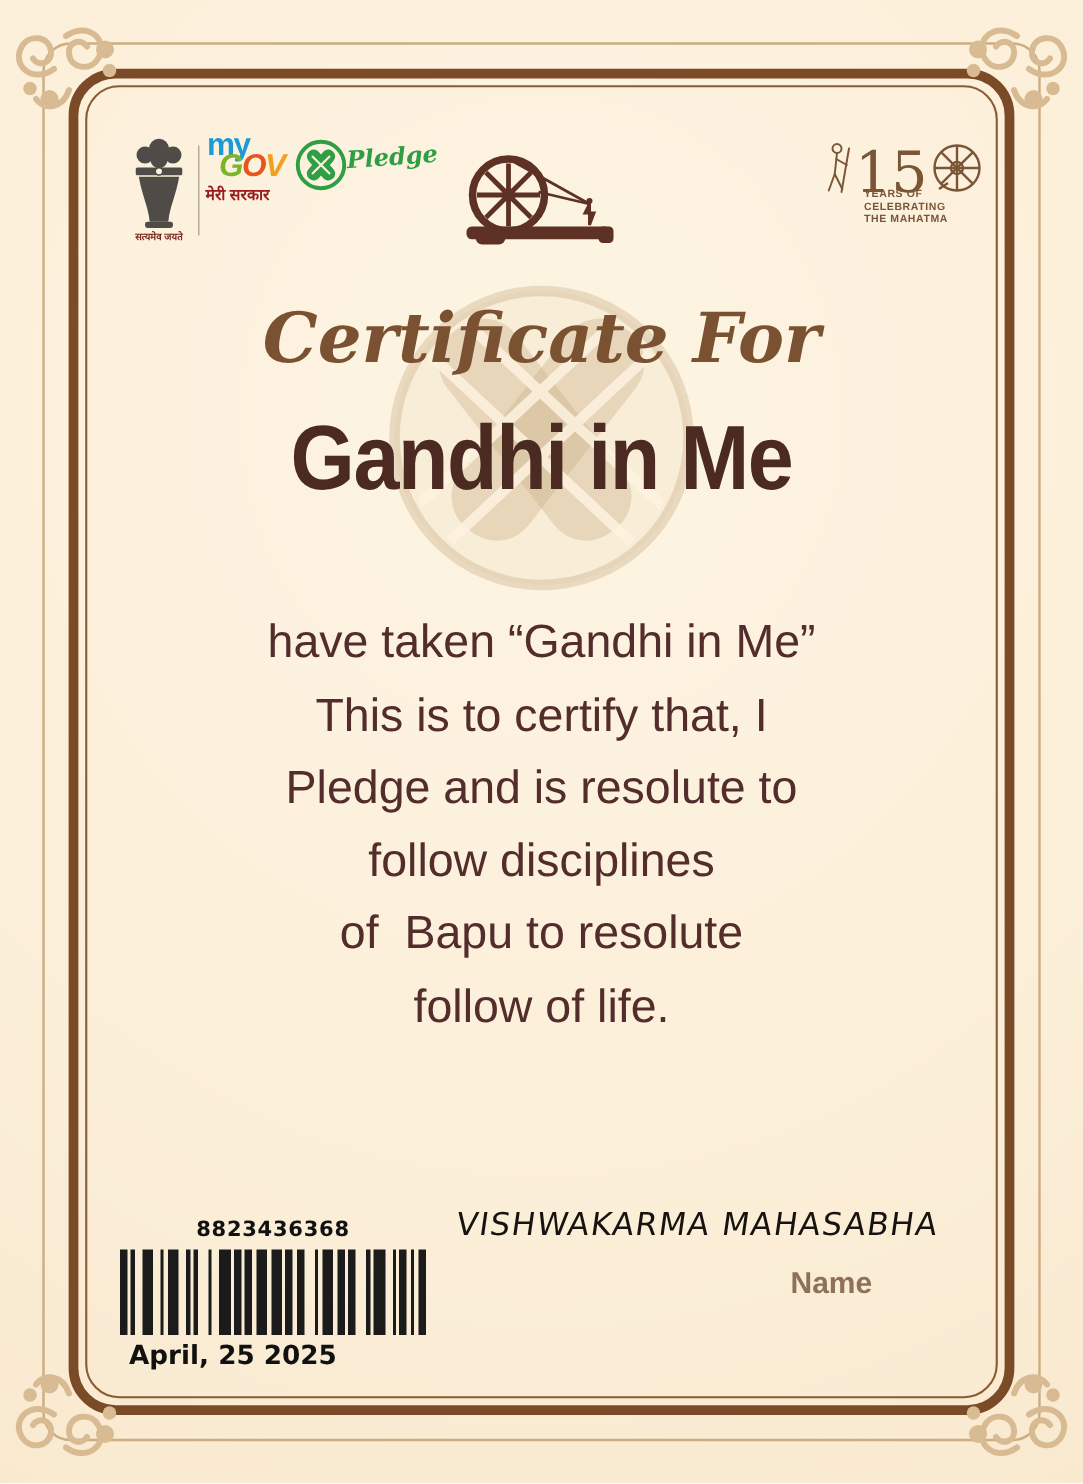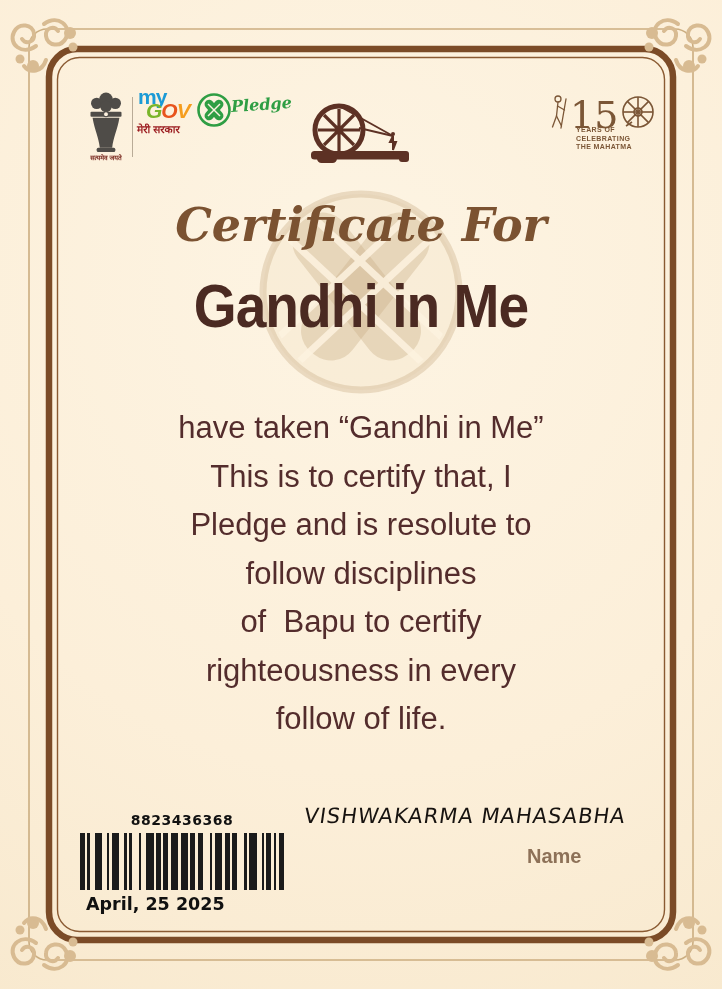--- a/index.html
+++ b/index.html
@@ -162,22 +162,21 @@
   </div>
 
   <div class="abs title-script">Certificate For</div>
   <div class="abs title-main">Gandhi in Me</div>
 
   <div class="abs body-text">
     <div class="body-line">have taken “Gandhi in Me”</div>
     <div class="body-line">This is to certify that, I</div>
     <div class="body-line">Pledge and is resolute to</div>
     <div class="body-line">follow disciplines</div>
-    <div class="body-line">of  Bapu to certify</div>
-    <div class="body-line">righteousness in every</div>
+    <div class="body-line">of  Bapu to resolute</div>
     <div class="body-line">follow of life.</div>
   </div>
 
   <div class="abs barcode-number">8823436368</div>
   <div class="abs barcode">
       <div style="width: 4.91566px; height: 100%; background: rgb(27, 27, 27);"></div>
       <div style="width: 2.45783px; height: 100%; background: transparent;"></div>
       <div style="width: 2.45783px; height: 100%; background: rgb(27, 27, 27);"></div>
       <div style="width: 4.91566px; height: 100%; background: transparent;"></div>
       <div style="width: 7.37349px; height: 100%; background: rgb(27, 27, 27);"></div>

